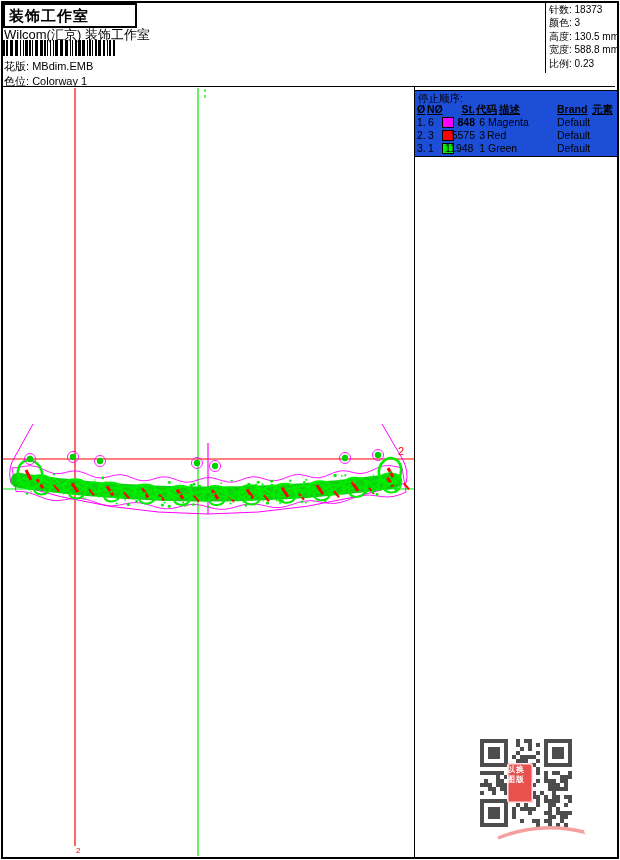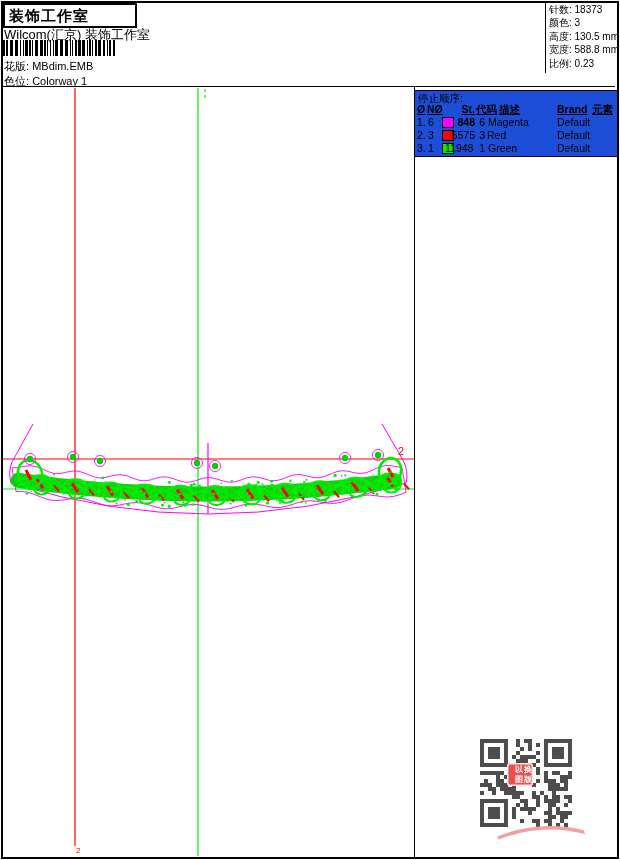--- a/index.html
+++ b/index.html
@@ -19,23 +19,23 @@
   .info-row{line-height:13.4px;white-space:nowrap;}
   #v-divider{left:414px;top:86px;height:771px;border-left:1px solid #000;width:0;}
   #stop-box{left:414px;top:90px;width:202px;height:65px;border:1px solid #000;background:#1d4ed8;font-size:10.5px;}
   .trow{position:absolute;left:0;width:100%;height:13px;line-height:13px;}
   .tc{position:absolute;white-space:nowrap;}
   .th{font-weight:bold;text-decoration:underline;}
   .num{text-align:right;}
   .swatch{position:absolute;width:10px;height:9px;border:1px solid #000;top:1px;}
   #design-svg{left:0;top:0;pointer-events:none;}
   #qr{left:480px;top:739px;}
-  #seal{left:507px;top:763px;width:26px;height:23px;background:#e8514d;border-radius:3px;
+  #seal{left:507px;top:763px;width:26px;height:40px;background:#e8514d;border-radius:3px;
         box-shadow:inset 0 0 0 1.5px rgba(255,255,255,.85), inset 0 0 0 3px #e8514d;
-        color:#fff;font-size:8px;font-weight:bold;text-align:right;line-height:10px;letter-spacing:1px;padding-top:2px;box-sizing:border-box;}
+        color:#fff;font-size:8px;font-weight:bold;text-align:left;line-height:10px;letter-spacing:1px;padding-top:2px;box-sizing:border-box;}
   #watermark-text{left:472px;top:829px;font-size:21px;font-weight:bold;color:#f17c7c;letter-spacing:0.5px;}
   #watermark-arc{left:468px;top:820px;}
 </style>
 </head>
 <body>
 
 <div id="stage">
 
   <svg id="design-svg" class="abs" width="620" height="860">
       <line x1="75" y1="88" x2="75" y2="846" stroke="#ff0000" stroke-width="1.2"></line>

